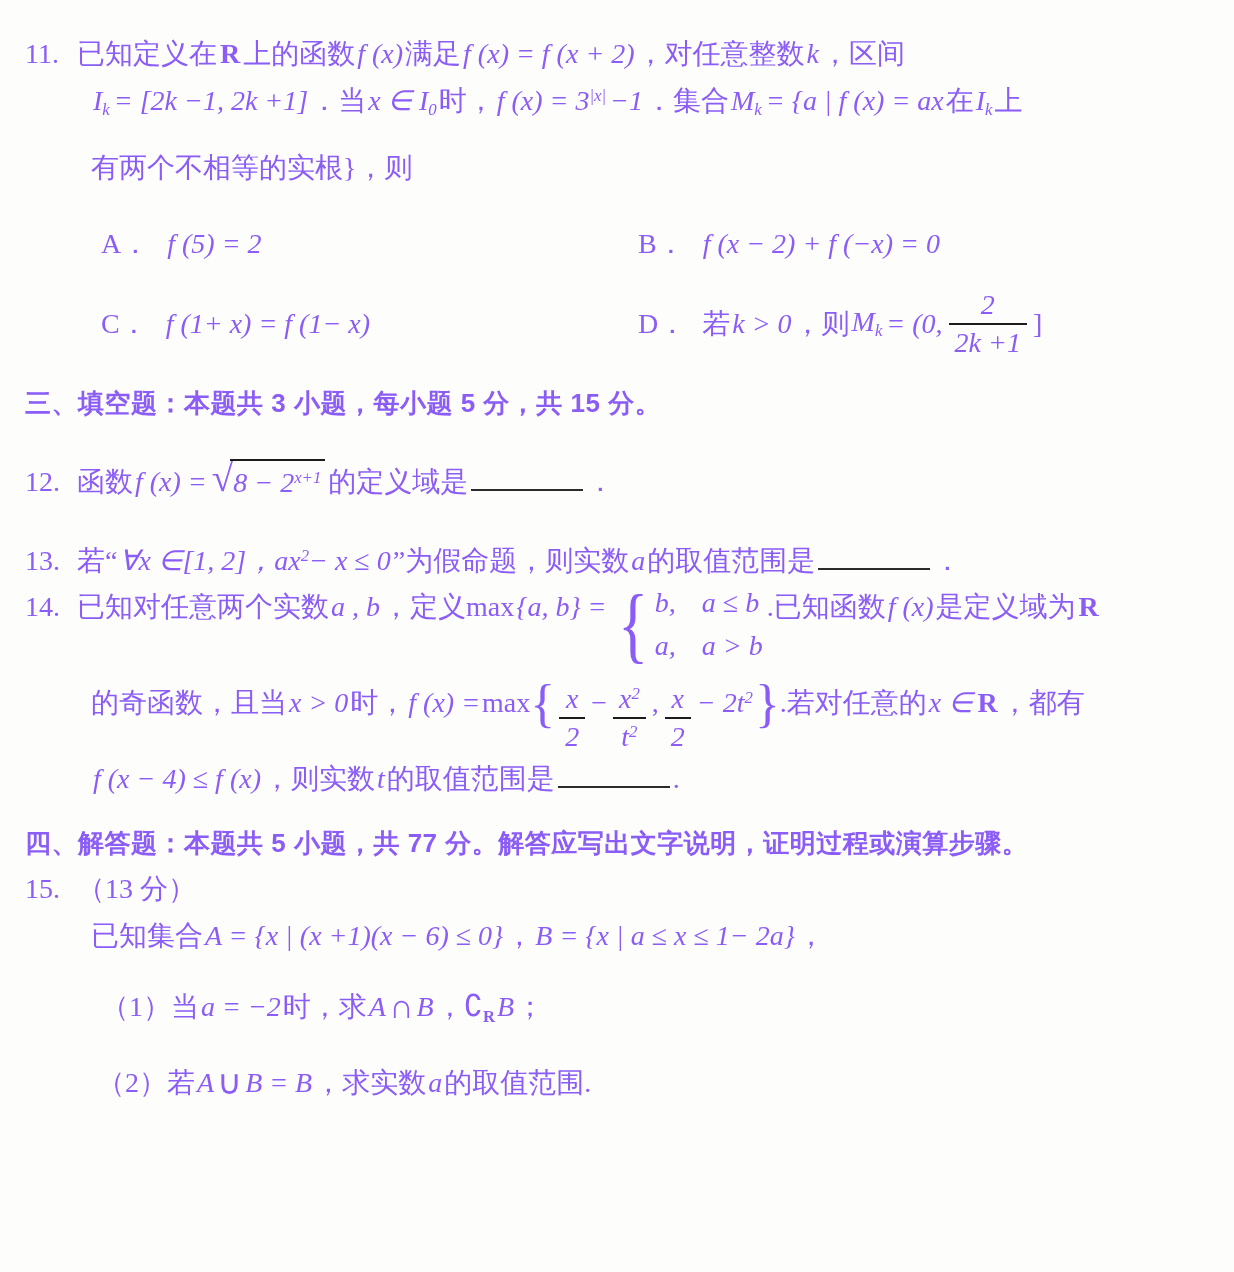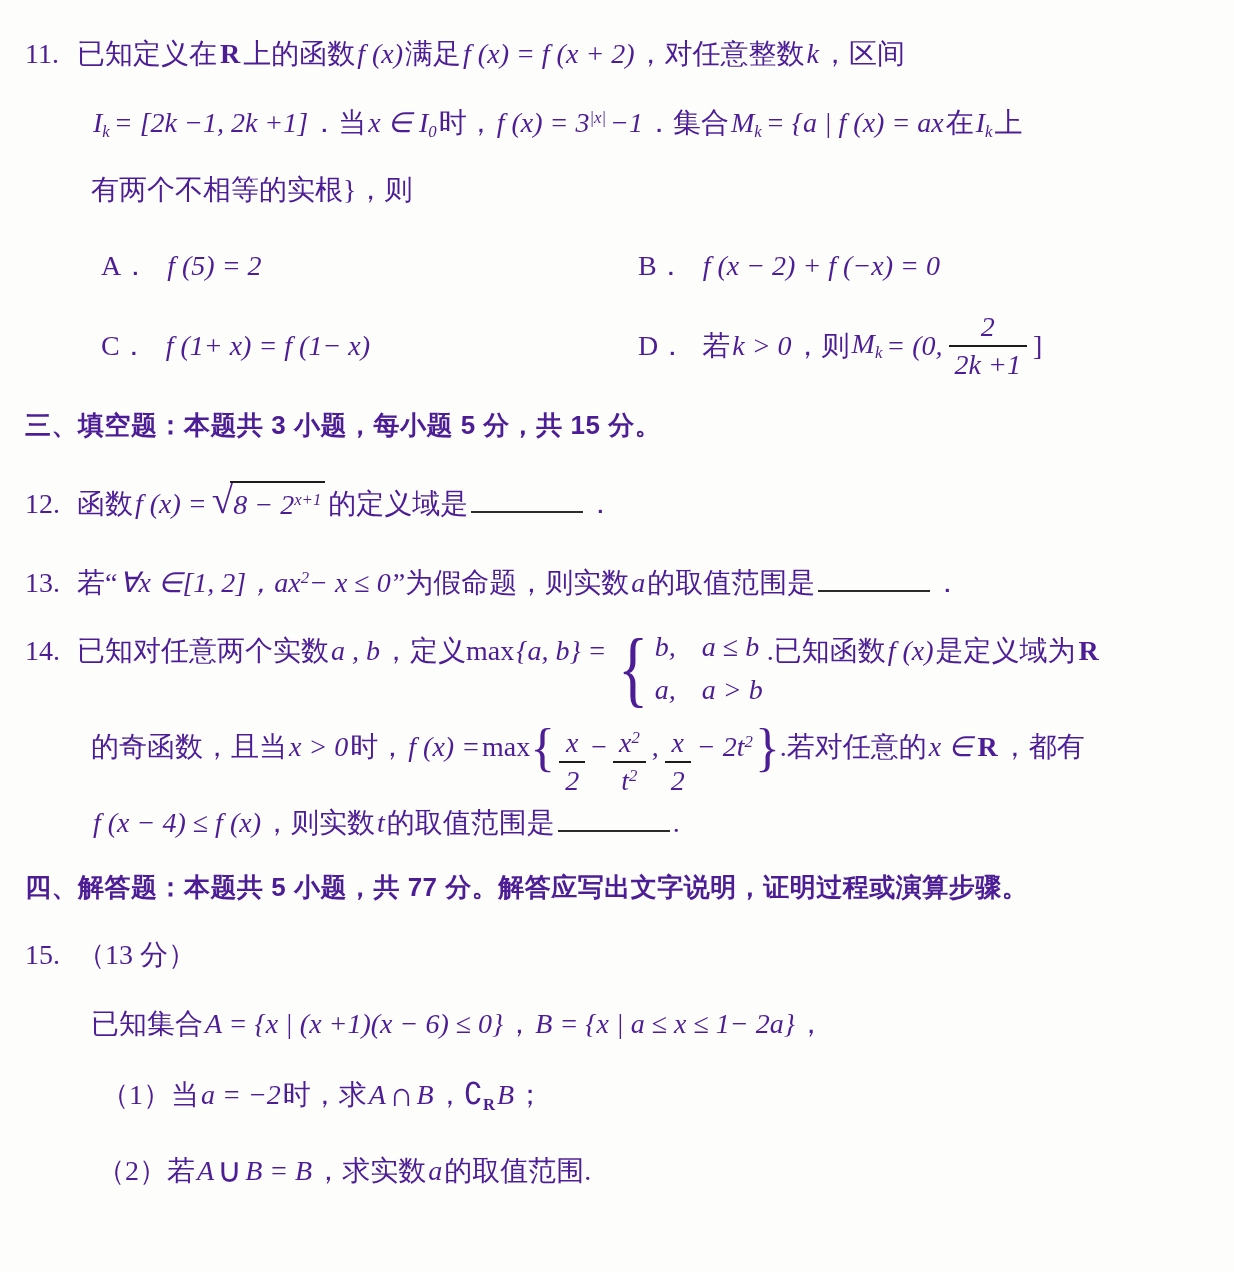--- a/index.html
+++ b/index.html
@@ -2,21 +2,21 @@
 <html><head>
 <meta charset="utf-8">
 <style>
   html, body { margin: 0; padding: 0; background: #ffffff; }
   .page {
     position: relative;
     width: 1234px; height: 1272px;
     box-sizing: border-box;
     padding: 34px 26px 0 25px;
     background: #fdfdfc;
-    color: #4c1d95;
+    color: #8b5cf6;
     font-family: "Liberation Serif", serif;
     font-size: 28px;
     overflow: hidden;
   }
   .line { line-height: 1.45; }
   .indent { margin-left: 66px; }
   .cn { font-style: normal; }
   .m  { font-style: italic; padding: 0 2px; white-space: nowrap; }
   .up { font-style: normal; }
   .boldR { font-weight: bold; font-style: normal; padding: 0 3px; }
@@ -44,21 +44,21 @@
   .cases { display: inline-flex; align-items: center; vertical-align: middle; margin: 0 4px; }
   .casebrace { font-style: normal; font-size: 300%; font-weight: 300; line-height: 0.9; transform: scaleX(0.75); }
   .caserows { display: inline-flex; flex-direction: column; gap: 12px; margin-left: 2px; }
   .caserow { display: flex; gap: 26px; font-style: italic; line-height: 1.1; }
   .bigbrace { font-style: normal; font-size: 185%; vertical-align: middle; line-height: 0.8; font-weight: 300; }
   .blank { display: inline-block; width: 112px; height: 1.02em; border-bottom: 2px solid #2b2b2b; vertical-align: baseline; margin: 0 3px; }
   .setop { font-style: normal; font-size: 122%; padding: 0 1px; vertical-align: -2px; }
   .comp { font-style: normal; font-size: 108%; }
   .comp sub { font-size: 0.55em; font-weight: bold; font-style: normal; vertical-align: -0.35em; }
   
-  .mt-a { margin-top: 28px; }
+  .mt-a { margin-top: 6px; }
   .mt-b { margin-top: 26px; }
   .mt-c { margin-top: 36px; }
 </style>
 </head>
 <body>
 
 <div class="page">
 
   <div class="q">
     <div class="line">

